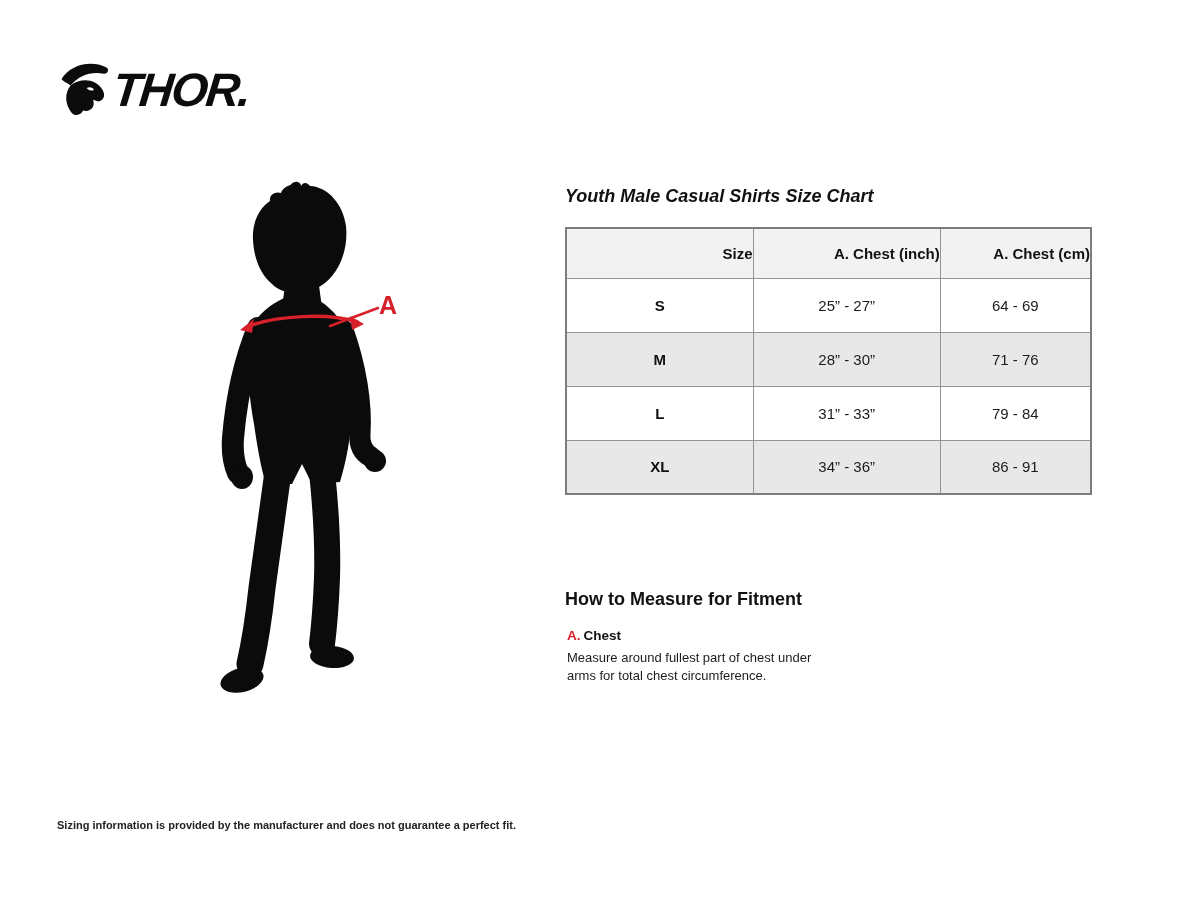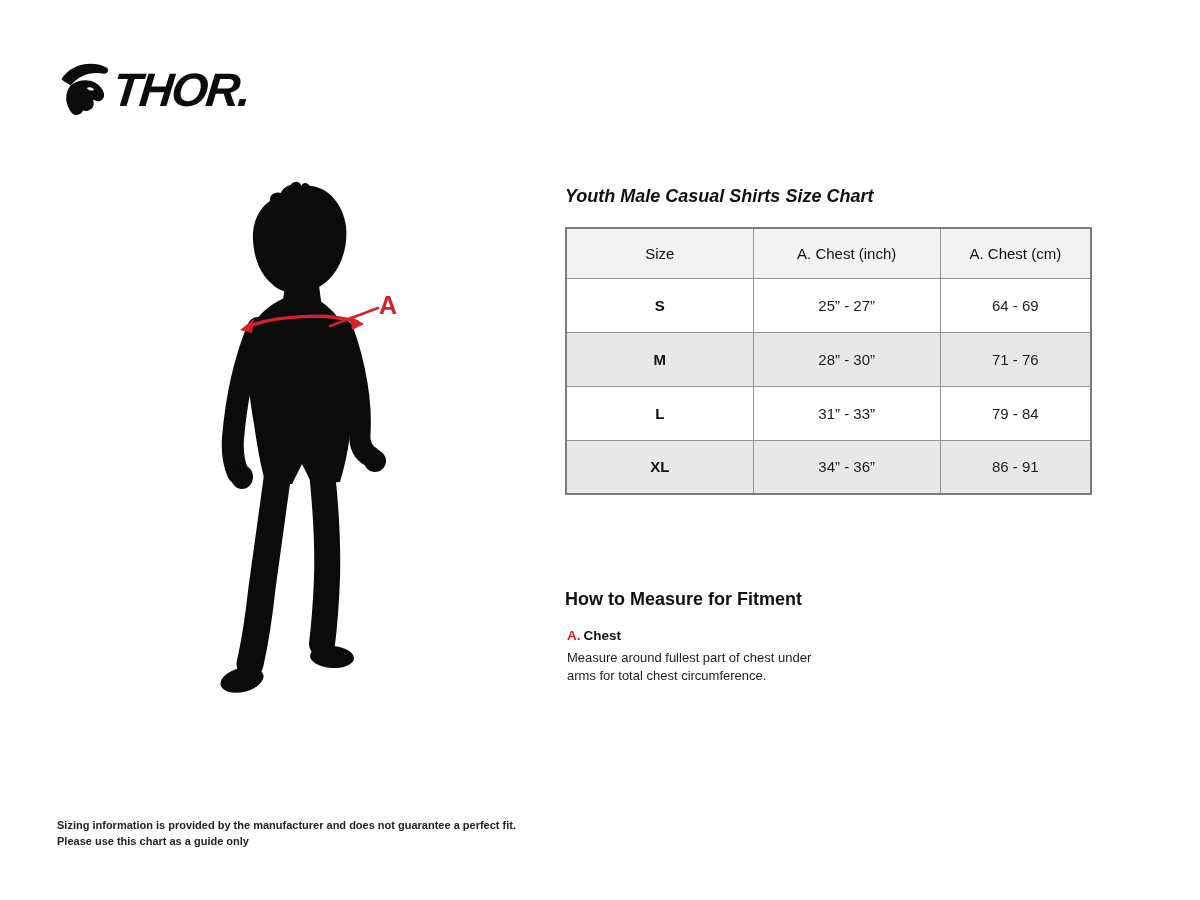--- a/index.html
+++ b/index.html
@@ -35,21 +35,21 @@
     position: absolute; left: 565px; top: 227px;
     width: 527px; border-collapse: collapse;
     border: 2px solid #7d7d7d;
     table-layout: fixed;
   }
   table.size-table th, table.size-table td {
     border: 1px solid #949494;
     text-align: center; vertical-align: middle;
     font-size: 15px;
   }
-  table.size-table th { height: 50px; background: #f2f2f2; font-weight: normal; color: #111; }
+  table.size-table th { height: 50px; background: #f2f2f2; font-weight: bold; color: #111; text-align: right; }
   table.size-table td { height: 54px; background: #ffffff; color: #1c1c1c; font-weight: normal; }
   table.size-table td.size-col { font-weight: bold; color: #111; }
   table.size-table tr.alt td { background: #e8e8e8; }
 
   .measure-heading {
     position: absolute; left: 565px; top: 589px;
     font-size: 18px; font-weight: bold; color: #111;
   }
   .measure-item { position: absolute; left: 567px; top: 626px; width: 250px; }
   .measure-key { color: #d7202a; font-weight: bold; font-size: 13.5px; }
@@ -142,16 +142,15 @@
   <div class="measure-heading">How to Measure for Fitment</div>
   <div class="measure-item">
     <div>
       <span class="measure-key">A.</span><span class="measure-name">Chest</span>
     </div>
     <div class="measure-desc">Measure around fullest part of chest under arms for total chest circumference.</div>
   </div>
 
   <div class="footer">
     <div>Sizing information is provided by the manufacturer and does not guarantee a perfect fit.</div>
-    <div>Please use this chart as a guide only</div>
   </div>
 
 </div>
 
 </body></html>

